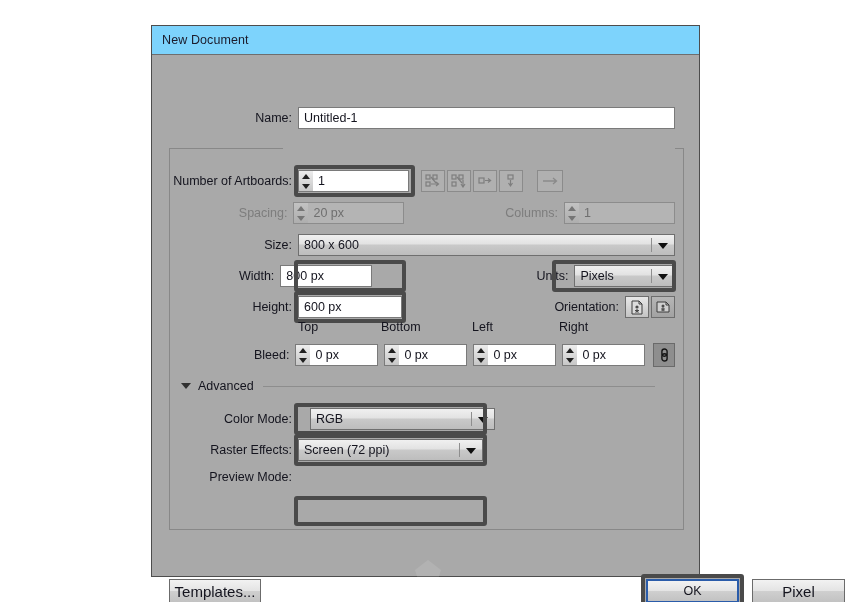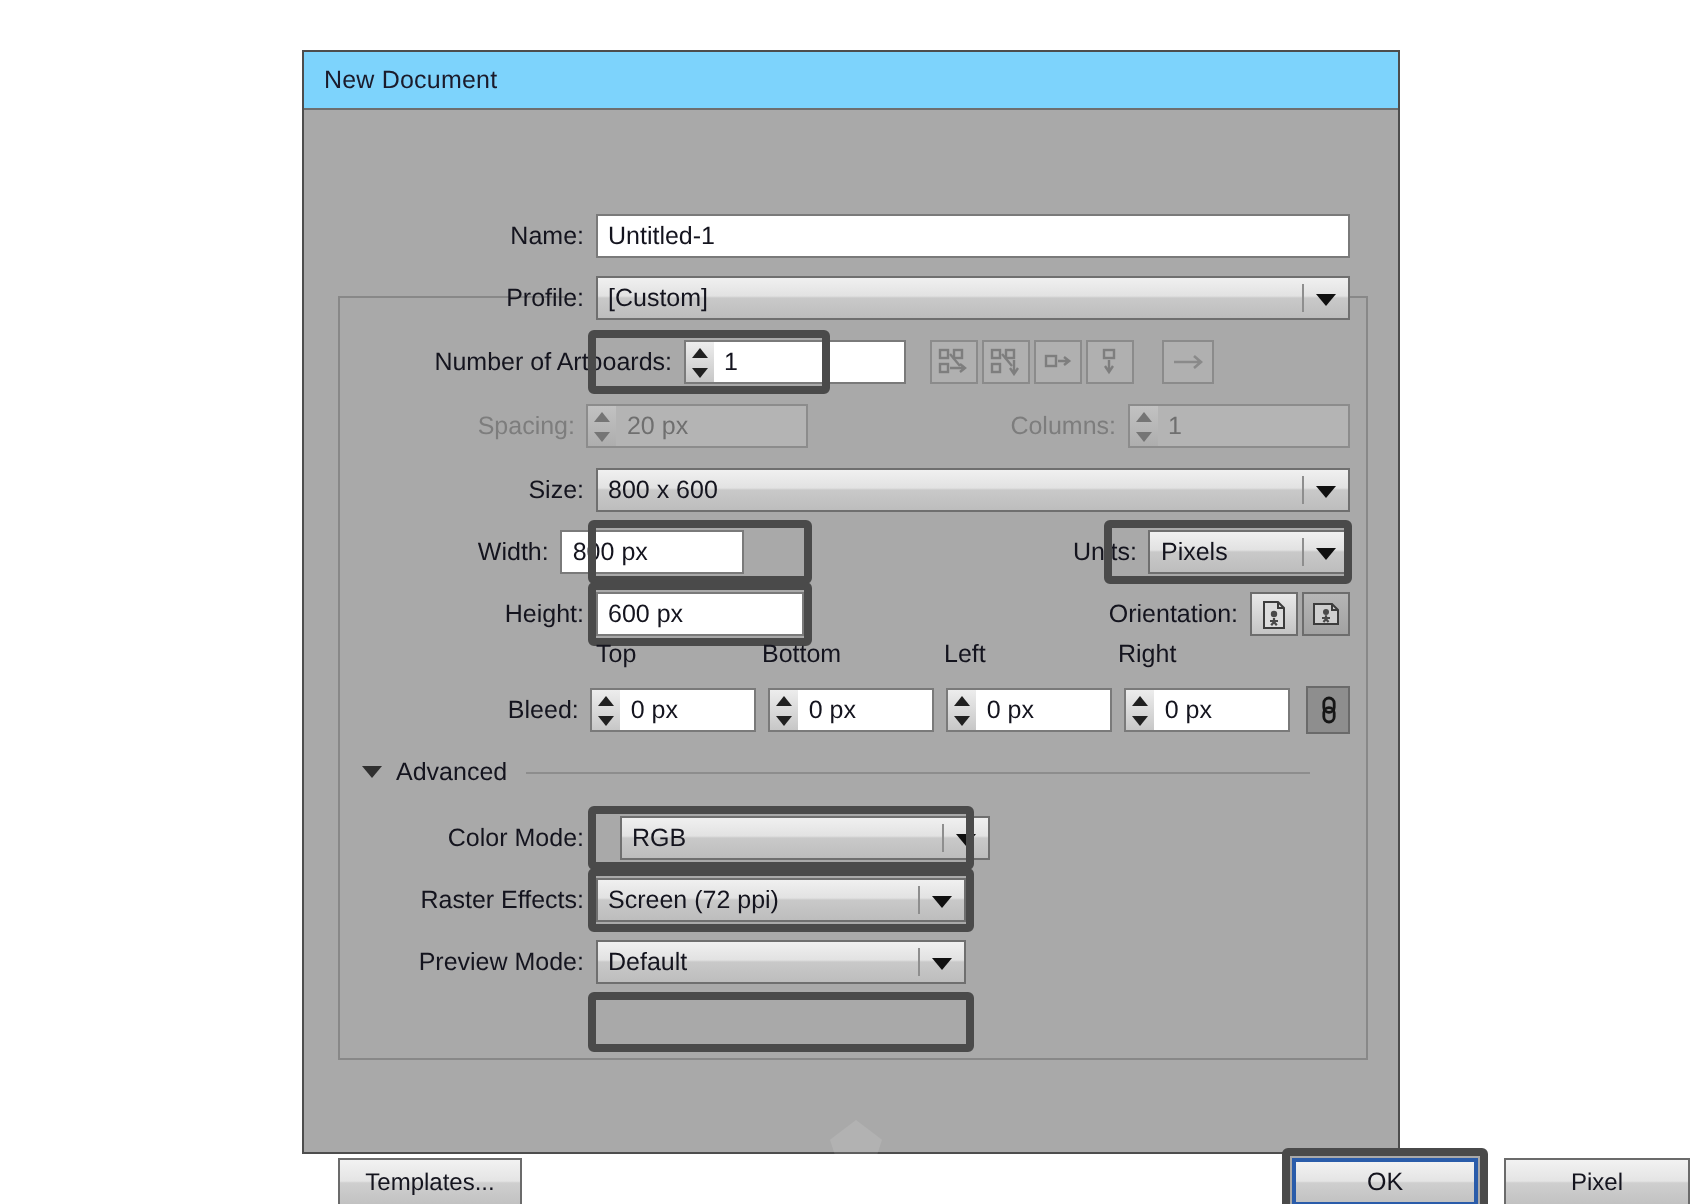--- a/index.html
+++ b/index.html
@@ -178,21 +178,21 @@
 
   
   .btn {
     height: 24px;
     box-sizing: border-box;
     border: 1px solid #6b6b6b;
     background: linear-gradient(#f2f2f2 0%, #e4e4e4 48%, #cfcfcf 52%, #c2c2c2 100%);
     display: flex;
     align-items: center;
     justify-content: center;
-    font-size: 12px;
+    font-size: 15px;
     color: #14141e;
   }
   .btn.wide { padding: 0 14px; }
 
   
   .okwrap {
     position: absolute;
     left: 489px;
     top: 519px;
     width: 103px;
@@ -287,31 +287,23 @@
     <div class="row" style="left:0; top:52px; width:523px;">
       <div class="lbl" style="width:140px;">Name:</div>
       <div class="tbox" style="width:377px; margin-left:6px;">Untitled-1</div>
     </div>
 
     <div class="groupbox" style="left:17px; top:93px; width:515px; height:382px;">
       <div class="topline-l" style="left:0; width:113px;"></div>
       <div class="topline-r" style="right:0; width:8px;"></div>
     </div>
 
-    <div class="row" style="left:0; top:83px; width:523px;">
-      <div class="lbl" style="width:140px;">Profile:</div>
-      <div class="combo" style="width:377px; margin-left:6px;">
-        <span>[Custom]</span>
-        <span class="sep"></span>
-        <span class="caret"></span>
-      </div>
-    </div>
 
     <div class="row" style="left:0; top:115px; width:523px;">
-      <div class="lbl" style="width:140px;padding-left:44px;">Number of Artboards:</div>
+      <div class="lbl" style="width:140px;">Number of Artboards:</div>
 
       <div class="spingrp" style="margin-left:6px;">
         <div class="spin">
           <i class="up"></i>
           <i class="dn"></i>
         </div>
         <div class="tbox" style="width:96px;">1</div>
       </div>
 
       <div style="display:flex; margin-left:12px;">
@@ -498,25 +490,20 @@
       <div class="combo" style="width:185px; margin-left:6px;">
         <span>Screen (72 ppi)</span>
         <span class="sep"></span>
         <span class="caret"></span>
       </div>
     </div>
     <div class="ring" style="left:142px; top:379px; width:193px; height:32px;"></div>
 
     <div class="row" style="left:0; top:415px; width:523px;">
       <div class="lbl" style="width:140px;">Preview Mode:</div>
-      <div class="combo" style="width:185px; margin-left:6px;">
-        <span>Default</span>
-        <span class="sep"></span>
-        <span class="caret"></span>
-      </div>
     </div>
 
     <div class="ring" style="left:142px; top:441px; width:193px; height:30px;"></div>
 
     <div class="btn wide" style="position:absolute; left:17px; top:524px; width:92px;">
       <span>Templates...</span>
     </div>
 
     <div class="okwrap">
       <div class="okinner">

